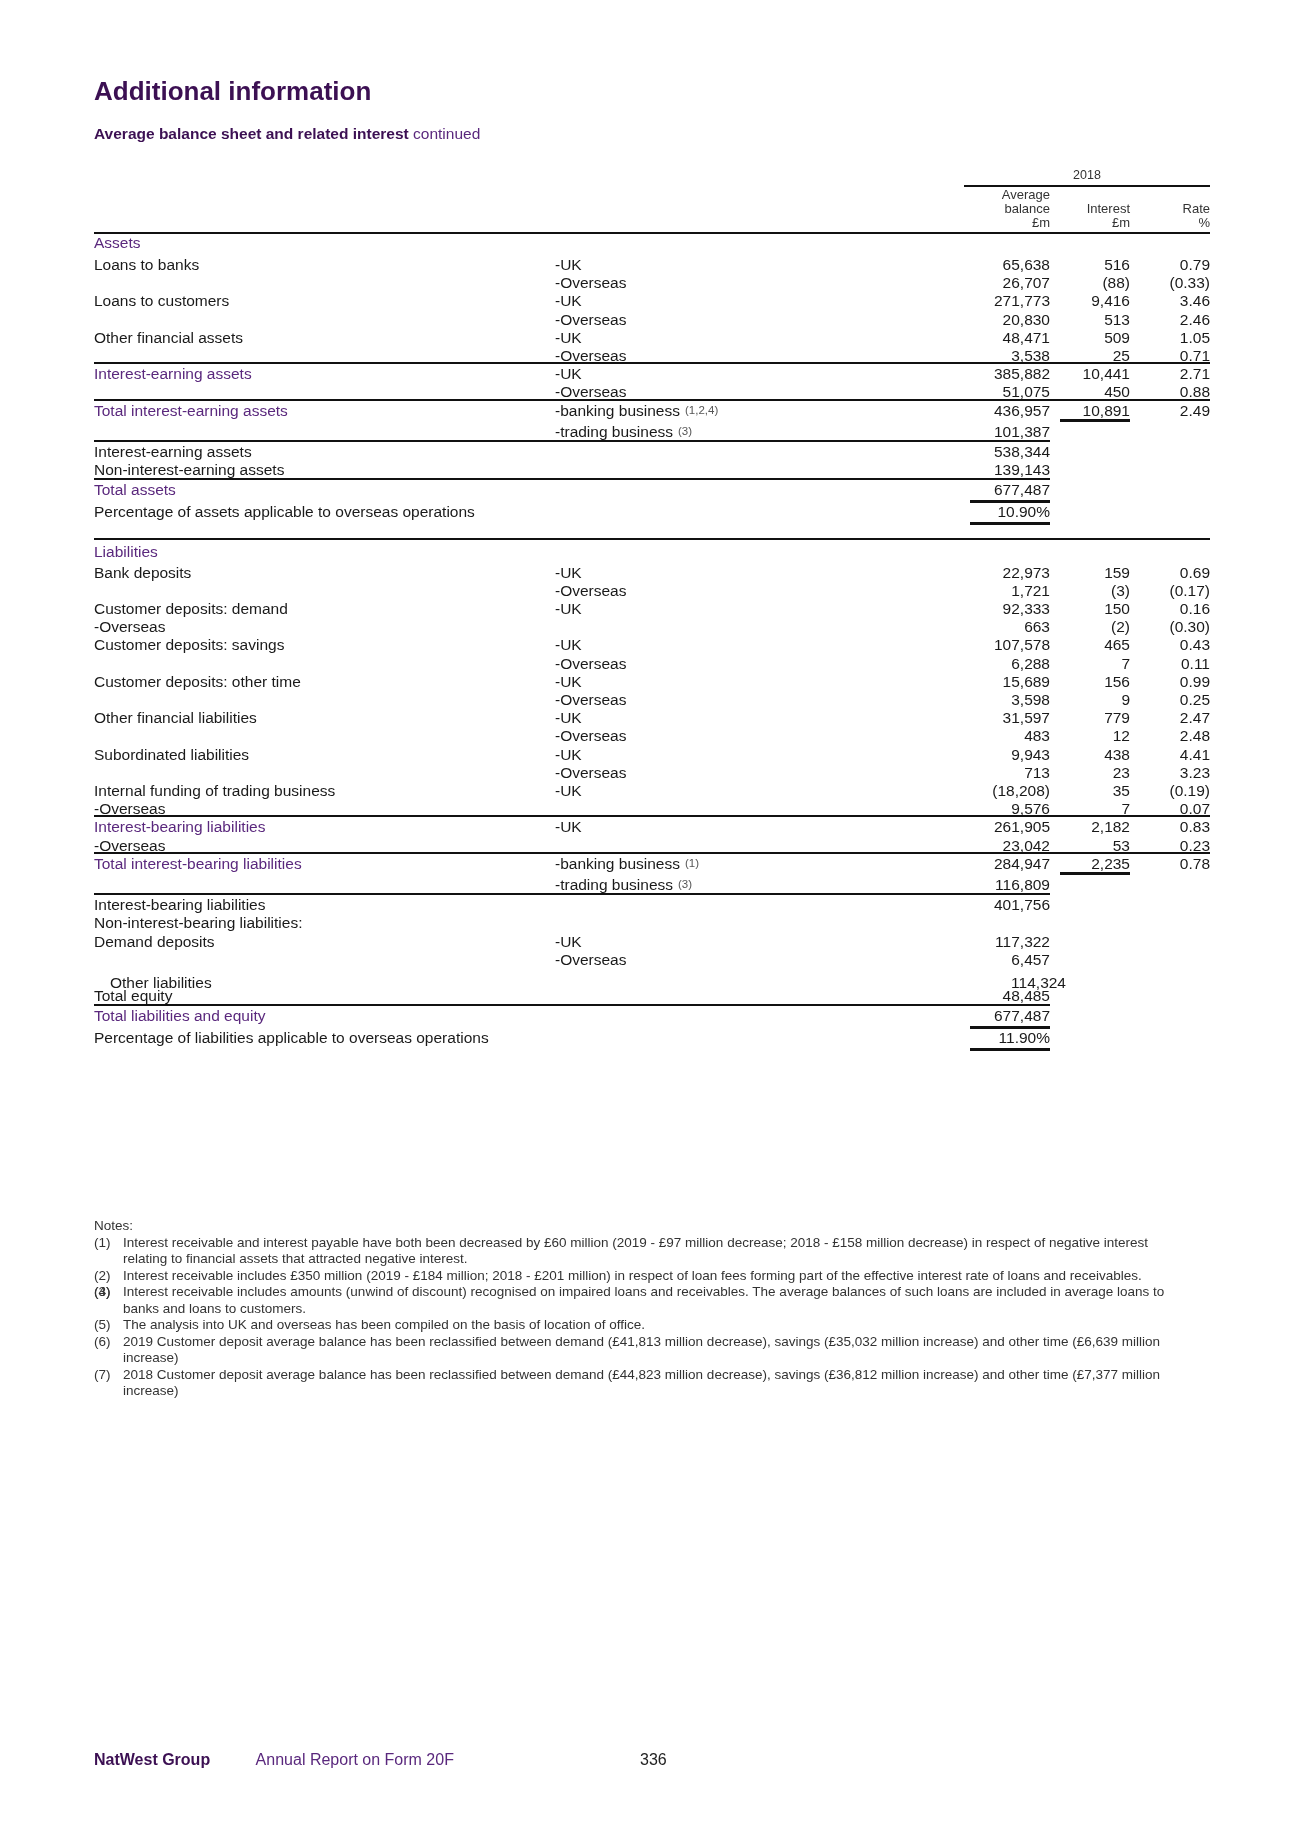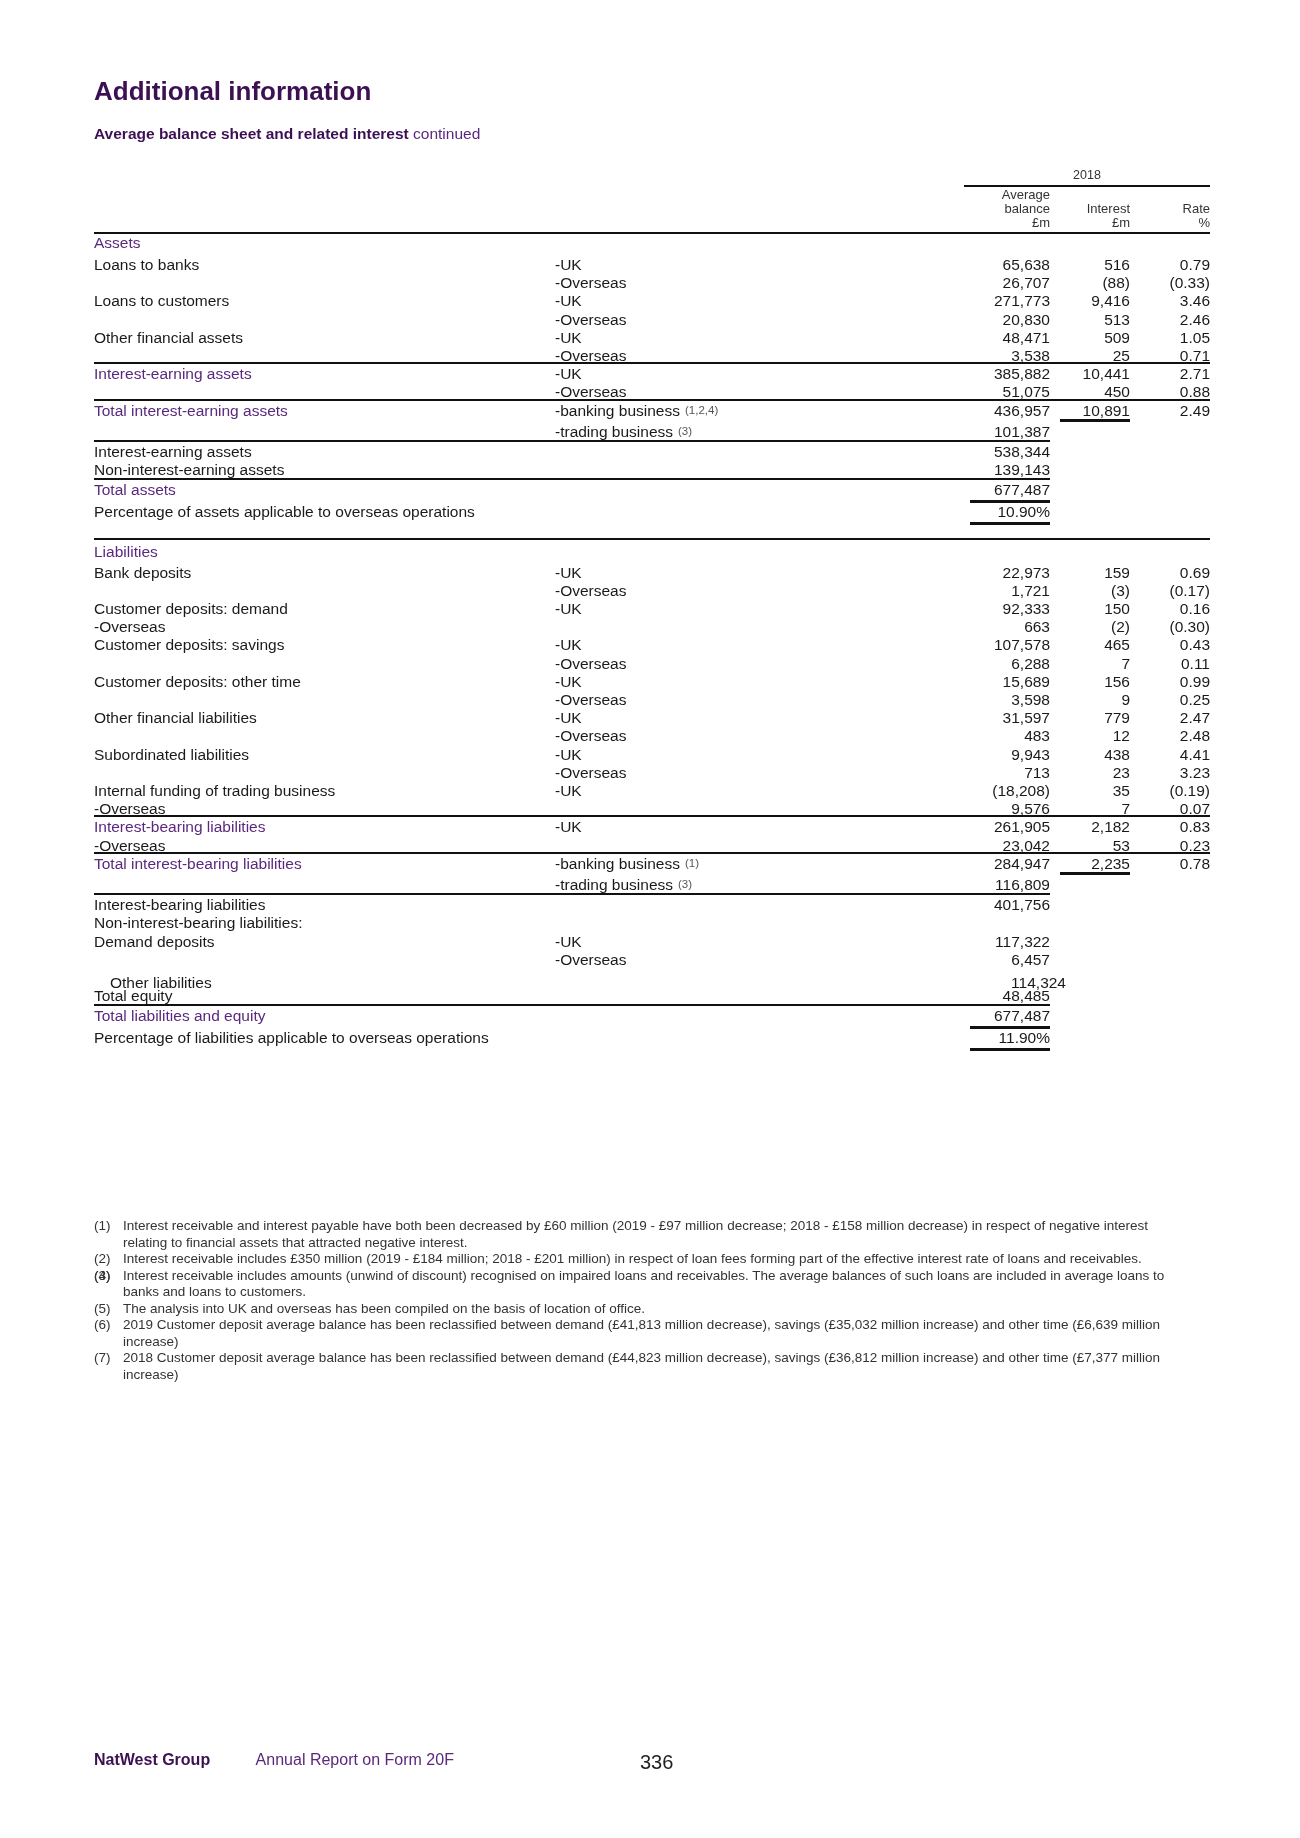--- a/index.html
+++ b/index.html
@@ -25,21 +25,21 @@
   .hr { position: absolute; border-bottom: 2px solid #111; height: 0; }
   .hr-thick { position: absolute; border-bottom: 3px solid #111; height: 0; }
 
   .notes { position: absolute; left: 94px; top: 1218px; width: 1080px; font-size: 13.5px; color: #333; line-height: 16.5px; }
   .notes .note { position: relative; padding-left: 29px; }
   .notes .num { position: absolute; left: 0; }
 
   .footer { position: absolute; left: 94px; top: 1751px; font-size: 16px; }
   .footer .brand { font-weight: bold; color: #3c1053; }
   .footer .report { color: #5a287d; margin-left: 41px; }
-  .page-num { position: absolute; left: 640px; top: 1751px; font-size: 20px; color: #222; }
+  .page-num { position: absolute; left: 640px; top: 1751px; font-size: 16px; color: #222; }
 </style>
 </head>
 <body>
 
 <h1 class="page-title">Additional information</h1>
 <p class="subtitle">
   <span class="strong">Average balance sheet and related interest</span>
   <span class="cont">continued</span>
 </p>
 
@@ -362,20 +362,21 @@
     <div class="hr" style="left: 0px; width: 1116px; top: 647.4px;"></div>
     <div class="hr" style="left: 0px; width: 1116px; top: 683.8px;"></div>
     <div class="hr-thick" style="left: 966px; width: 70px; top: 704px;"></div>
     <div class="hr" style="left: 0px; width: 956px; top: 725.2px;"></div>
     <div class="hr" style="left: 0px; width: 956px; top: 836.4px;"></div>
     <div class="hr-thick" style="left: 876px; width: 80px; top: 857.6px;"></div>
     <div class="hr-thick" style="left: 876px; width: 80px; top: 879.6px;"></div>
   </div>
 
 <div class="notes">
+  <div>Notes:</div>
   <div id="notes-list">
       <div class="note"><span class="num">(1)</span><span>Interest receivable and interest payable have both been decreased by £60 million (2019 - £97 million decrease; 2018 - £158 million decrease) in respect of negative interest relating to financial assets that attracted negative interest.</span></div>
       <div class="note"><span class="num">(2)</span><span>Interest receivable includes £350 million (2019 - £184 million; 2018 - £201 million) in respect of loan fees forming part of the effective interest rate of loans and receivables.</span></div>
       <div class="note"><span class="num">(3)</span></div>
       <div class="note"><span class="num">(4)</span><span>Interest receivable includes amounts (unwind of discount) recognised on impaired loans and receivables. The average balances of such loans are included in average loans to banks and loans to customers.</span></div>
       <div class="note"><span class="num">(5)</span><span>The analysis into UK and overseas has been compiled on the basis of location of office.</span></div>
       <div class="note"><span class="num">(6)</span><span>2019 Customer deposit average balance has been reclassified between demand (£41,813 million decrease), savings (£35,032 million increase) and other time (£6,639 million increase)</span></div>
       <div class="note"><span class="num">(7)</span><span>2018 Customer deposit average balance has been reclassified between demand (£44,823 million decrease), savings (£36,812 million increase) and other time (£7,377 million increase)</span></div>
     </div>
 </div>

